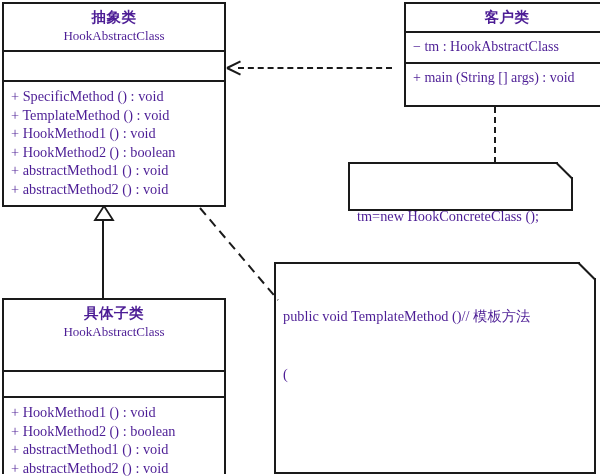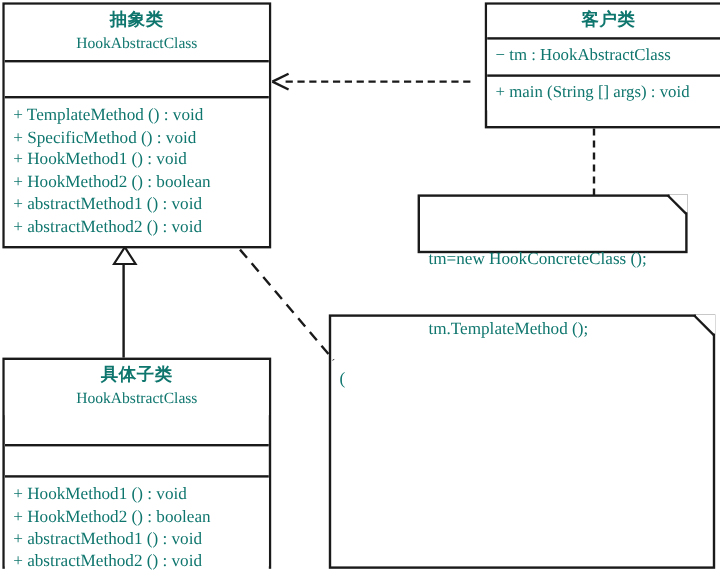--- a/index.html
+++ b/index.html
@@ -7,21 +7,21 @@
     margin: 0;
     padding: 0;
     background: #ffffff;
   }
   #canvas {
     position: relative;
     width: 600px;
     height: 476px;
     background: #ffffff;
     font-family: "Liberation Serif", "DejaVu Serif", serif;
-    color: #0f766e;
+    color: #4c1d95;
     overflow: hidden;
   }
 
   
   .uml-class {
     position: absolute;
     box-sizing: border-box;
     border: 2px solid #1a1a1a;
     background: #ffffff;
     display: flex;
@@ -177,22 +177,22 @@
 
   <div class="conn dash-v" style="left:494px; top:107px; height:56px;"></div>
 
   <div class="uml-class" style="left:2px; top:2px; width:224px; height:205px;">
     <div class="compartment c-title">
       <span class="cn">抽象类</span>
       <span class="en">HookAbstractClass</span>
     </div>
     <div class="compartment c-attrs-empty"></div>
     <div class="compartment c-members">
+      <div class="member">+ SpecificMethod () : void</div>
       <div class="member">+ TemplateMethod () : void</div>
-      <div class="member">+ SpecificMethod () : void</div>
       <div class="member">+ HookMethod1 () : void</div>
       <div class="member">+ HookMethod2 () : boolean</div>
       <div class="member">+ abstractMethod1 () : void</div>
       <div class="member">+ abstractMethod2 () : void</div>
     </div>
   </div>
 
   <div class="uml-class" style="left:404px; top:2px; width:206px; height:105px;">
     <div class="compartment c-title">
       <span class="cn">客户类</span>
@@ -204,21 +204,20 @@
       <div class="c-attr-row">+ main (String [] args) : void</div>
     </div>
   </div>
 
   <div class="uml-note" style="left:348px; top:162px; width:225px; height:49px;">
     <div class="note-shape"></div>
     <div class="fold-mask" style="width:15px; height:15px;"></div>
     <div class="fold-diag" style="left:209px; top:0px; width:22px; height:2px; transform:rotate(45deg);"></div>
     <div class="note-body">
       <div class="note-line">tm=new HookConcreteClass ();</div>
-      <div class="note-line">tm.TemplateMethod ();</div>
     </div>
   </div>
 
   <div class="uml-class" style="left:2px; top:298px; width:224px; height:176px;gap:24px;">
     <div class="compartment c-title">
       <span class="cn">具体子类</span>
       <span class="en">HookAbstractClass</span>
     </div>
     <div class="compartment c-attrs-empty"></div>
     <div class="compartment c-members">
@@ -227,20 +226,21 @@
       <div class="member">+ abstractMethod1 () : void</div>
       <div class="member">+ abstractMethod2 () : void</div>
     </div>
   </div>
 
   <div class="uml-note" style="left:274px; top:262px; width:322px; height:212px;">
     <div class="note-shape"></div>
     <div class="fold-mask" style="width:16px; height:16px;"></div>
     <div class="fold-diag" style="left:305px; top:0px; width:24px; height:2px; transform:rotate(45deg);"></div>
     <div class="note-body">
+      <div class="note-line cjk-mix">public void TemplateMethod ()// 模板方法</div>
       <div class="note-line">(</div>
       
       
       
       
       
       
       
     </div>
   </div>

